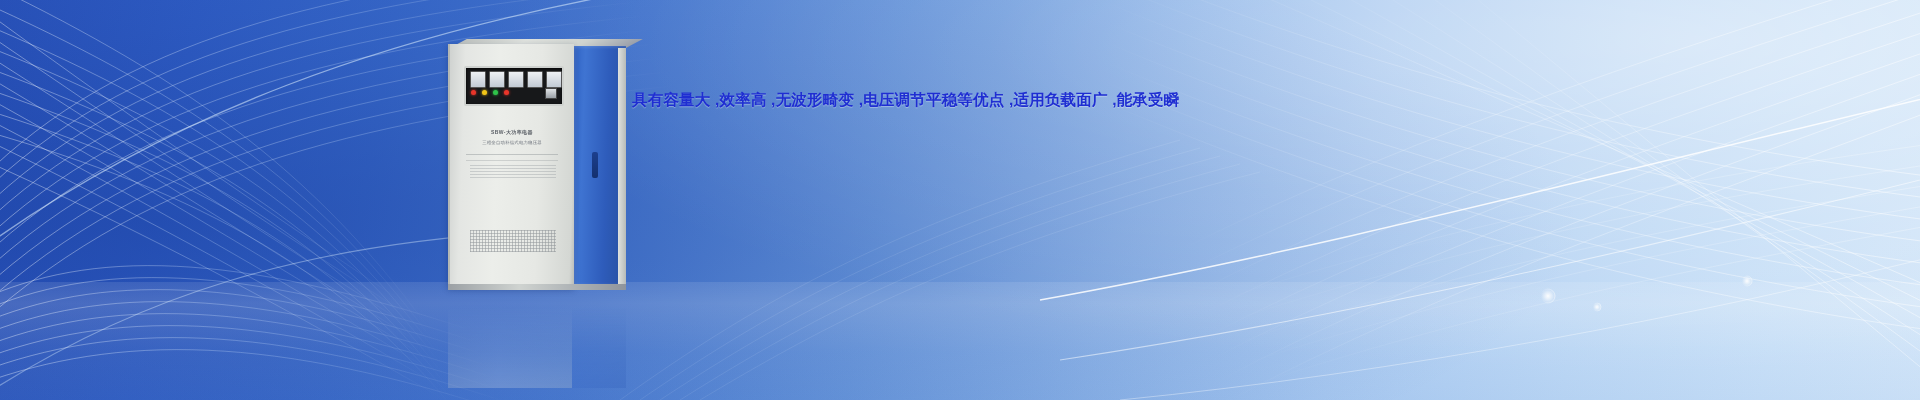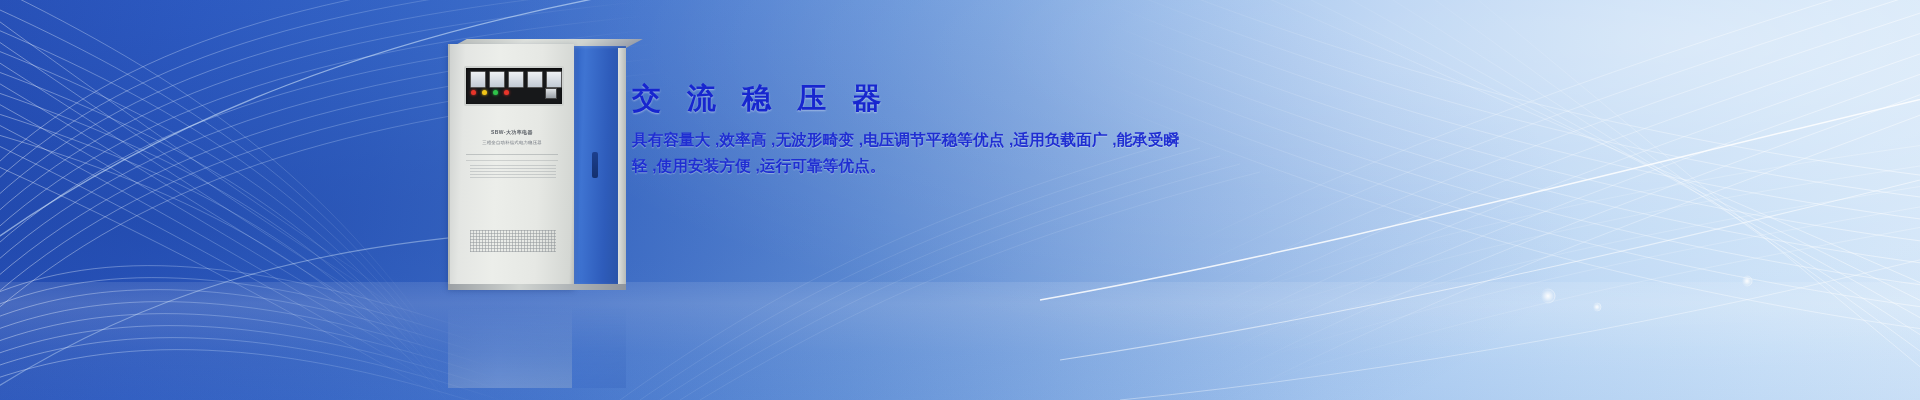--- a/index.html
+++ b/index.html
@@ -245,20 +245,18 @@
       </div>
       <div class="cab-line"></div>
       <div class="cab-line2"></div>
       <div class="vent2"></div>
       <div class="vent"></div>
     </div>
     <div class="cab-base"></div>
   </div>
 
   <div class="copy">
-    <div class="title">交 流 稳 压 器</div>
     <div class="para">
       <div>具有容量大 ,效率高 ,无波形畸变 ,电压调节平稳等优点 ,适用负载面广 ,能承受瞬</div>
-      <div>轻 ,使用安装方便 ,运行可靠等优点。</div>
     </div>
   </div>
 
 </div>
 
 </body></html>

